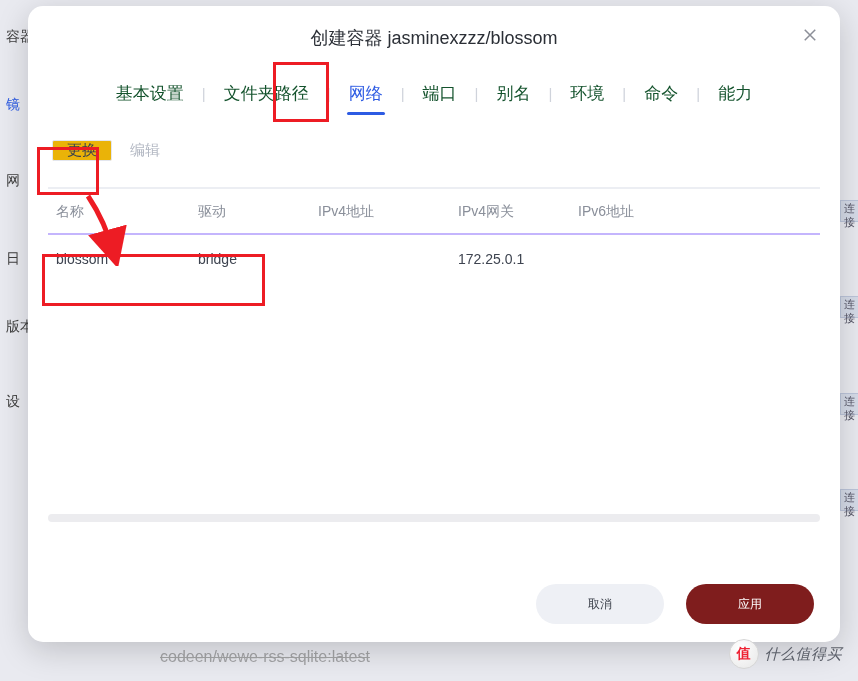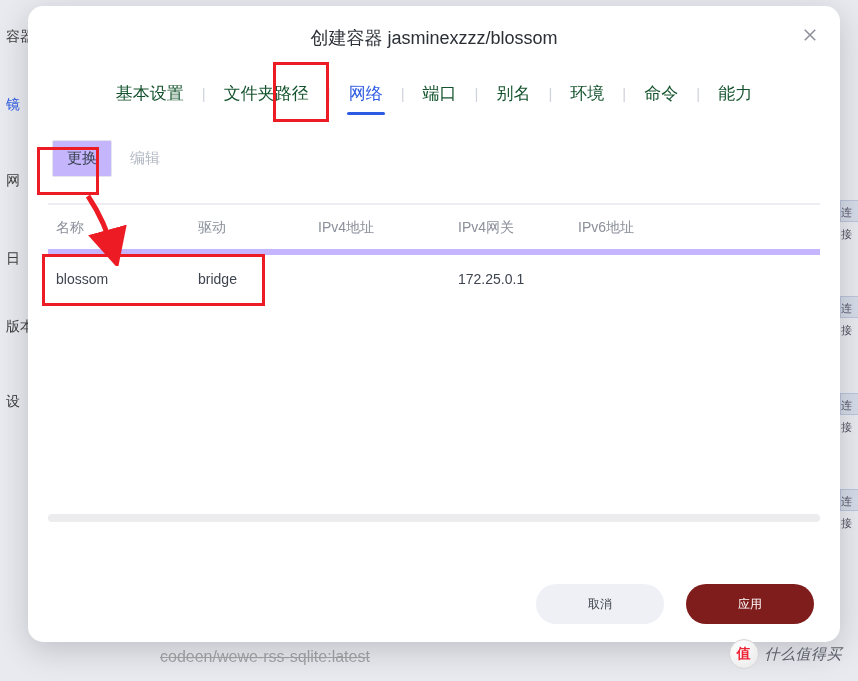--- a/index.html
+++ b/index.html
@@ -1,37 +1,37 @@
 <!DOCTYPE html>
 <html><head>
 <meta charset="utf-8">
 <style>
   * { box-sizing: border-box; margin: 0; padding: 0; }
   html, body { width: 858px; height: 681px; font-family: -apple-system, "PingFang SC", "Microsoft YaHei", sans-serif; background: #f5f6f8; overflow: hidden; }
   .backdrop { position: absolute; inset: 0; background: #e9eaf0; }
   .bg-sidebar-text { position: absolute; left: 6px; font-size: 14px; color: #404040; }
   .bg-sidebar-text.blue { color: #2d5be3; }
-  .bg-right-tag { position: absolute; right: 0; width: 18px; height: 22px; background: #d5dbe8; border: 1px solid #bcc5da; border-right: 0; font-size: 11px; line-height: 22px; text-align: left; color: #556; }
+  .bg-right-tag { position: absolute; right: 0; width: 18px; height: 22px; background: #d5dbe8; border: 1px solid #bcc5da; border-right: 0; font-size: 11px; line-height: 14px; text-align: center; color: #556; }
   .bg-image-name { position: absolute; left: 160px; top: 648px; font-size: 16px; color: #6b6b6b; text-decoration: line-through; opacity: .55; }
   .modal { position: absolute; left: 28px; top: 6px; width: 812px; height: 636px; background: #fff; border-radius: 15px; box-shadow: 0 8px 32px rgba(0,0,0,.18); display: flex; flex-direction: column; }
   .modal-header { position: relative; text-align: center; padding: 20px 0 10px 0; }
   .modal-title { font-size: 18px; color: #2b2f36; font-weight: 500; }
   .close-btn { position: absolute; right: 18px; top: 20px; width: 24px; height: 24px; cursor: pointer; color: #8c8f98; }
   .close-btn svg { width: 18px; height: 18px; }
   .tabs { display: flex; align-items: center; justify-content: center; gap: 0; padding: 18px 0 16px 0; border-bottom: 1px solid rgba(0,0,0,0); }
   .tab { font-size: 17px; color: #14532d; padding: 4px 2px; cursor: pointer; position: relative; }
   .tab.active { color: #2d5be3; }
   .tab.active::after { content: ""; position: absolute; left: 0; right: 0; bottom: -6px; height: 3px; background: #2d5be3; border-radius: 2px; }
   .tab-sep { color: #cfd3db; margin: 0 16px; font-size: 15px; user-select: none; }
   .body { flex: 1; padding: 0 20px; position: relative; }
   .action-row { display: flex; align-items: center; gap: 18px; padding: 14px 0 26px 4px; border-bottom: 2px solid #eceef3; }
-  .btn-change { background: #c4b5fd; border: 1px solid #e3e6ee; color: #37404e; font-size: 15px; padding: 8px 14px; border-radius: 2px; cursor: pointer; font-family: Liberation Mono, monospace; }
+  .btn-change { background: #eab308; border: 1px solid #e3e6ee; color: #37404e; font-size: 15px; padding: 0 14px; border-radius: 2px; cursor: pointer; font-family: Liberation Mono, monospace; }
   .btn-edit { color: #b3b8c3; font-size: 15px; cursor: not-allowed; }
   .tbl-head, .tbl-row { display: flex; font-size: 14px; }
-  .tbl-head { color: #8a8f9a; padding: 14px 0 12px 0; border-bottom: 6px solid #c4b5fd; }
+  .tbl-head { color: #8a8f9a; padding: 14px 0 12px 0; border-bottom: 2px solid #c4b5fd; }
   .tbl-row { color: #3e4450; padding: 16px 0; }
   .col-name   { flex: 0 0 150px; padding-left: 8px; }
   .col-driver { flex: 0 0 120px; }
   .col-ip4    { flex: 0 0 140px; }
   .col-gw4    { flex: 0 0 120px; }
   .col-ip6    { flex: 1; }
   .scroll-track { position: absolute; left: 20px; right: 20px; bottom: 48px; height: 8px; background: #ececef; border-radius: 4px; }
   .footer { display: flex; justify-content: flex-end; gap: 22px; padding: 14px 26px 18px 0; }
   .btn { min-width: 128px; height: 40px; border-radius: 20px; font-size: 12px; border: none; cursor: pointer; }
   .btn-cancel { background: #eef0f5; color: #3a3f49; }

